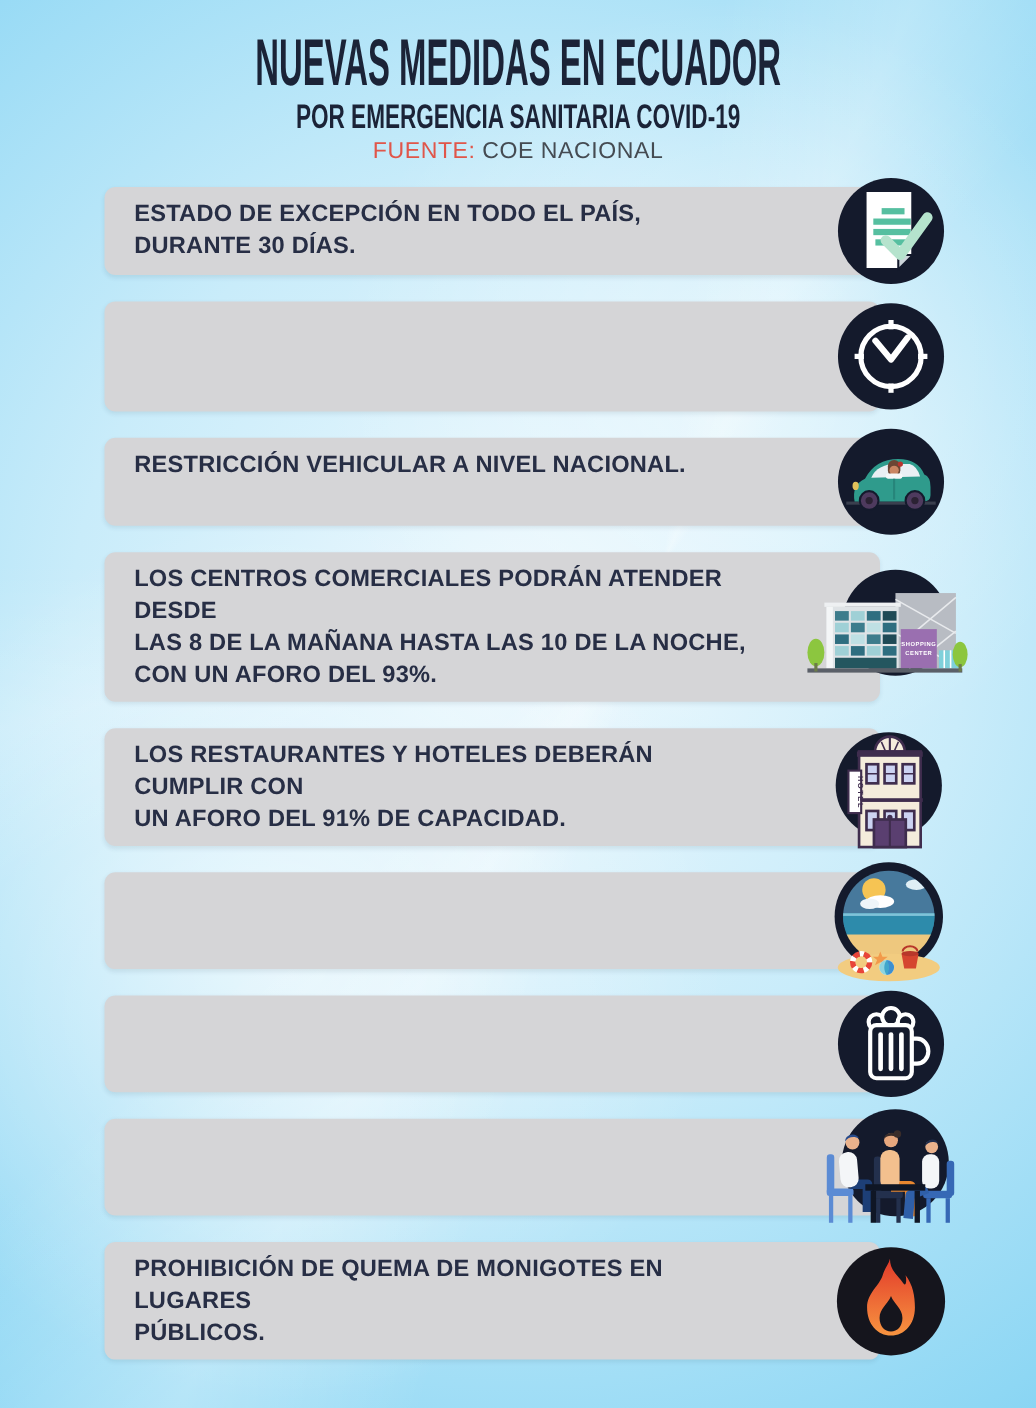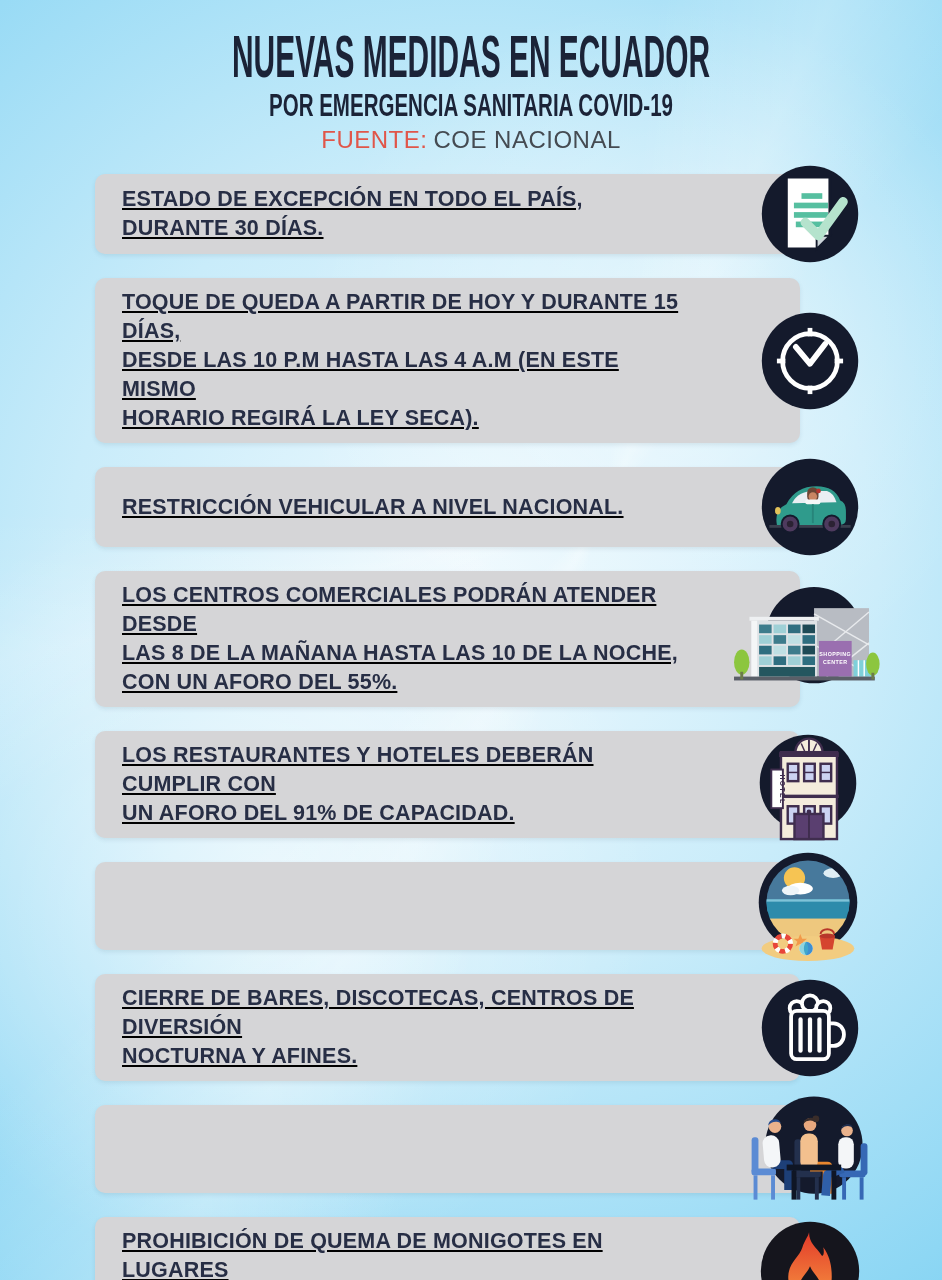--- a/index.html
+++ b/index.html
@@ -13,28 +13,27 @@
   }
   .rays{
     position:absolute;inset:0;pointer-events:none;
     background:
       conic-gradient(from 196deg at 64% 40%, rgba(255,255,255,0) 0deg, rgba(255,255,255,.30) 14deg, rgba(255,255,255,0) 30deg, rgba(255,255,255,0) 48deg, rgba(255,255,255,.22) 60deg, rgba(255,255,255,0) 74deg, rgba(255,255,255,0) 170deg, rgba(255,255,255,.25) 188deg, rgba(255,255,255,0) 205deg, rgba(255,255,255,0) 360deg);
   }
   .header{position:relative;text-align:center;padding-top:26px;}
   .title-svg,.subtitle-svg{display:block;margin:0 auto;}
   .title-text{font-family:"Liberation Sans",sans-serif;font-weight:bold;fill:#1b2337;}
   .subtitle-text{font-family:"Liberation Sans",sans-serif;font-weight:bold;fill:#1b2337;}
-  .source{margin-top:2px;font-size:24px;letter-spacing:.5px;color:#454b52;}
+  .source{margin-top:2px;font-size:21px;letter-spacing:.5px;color:#454b52;}
   .source .red{color:#e0564a;margin-right:6px;}
   .measures{margin:20px 142px 0 95px;display:flex;flex-direction:column;gap:24px;}
   .measure{
     position:relative;background:#d5d5d7;border-radius:10px;
-    display:flex;align-items:center;padding:10px 120px 10px 27px;
+    display:flex;align-items:flex-start;padding:10px 120px 10px 27px;
     box-shadow:0 2px 4px rgba(40,70,90,.10);
-    text-decoration:underline;
   }
   .h1{min-height:60px;}.h2{min-height:68px;}.h3{min-height:80px;}
   .mtext{
     margin:0;font-size:21.5px;line-height:1.35;font-weight:bold;
     color:#272e45;white-space:pre-line;letter-spacing:.2px;
   }
   .badge{position:absolute;top:50%;transform:translateY(-50%);line-height:0;}
   .b-std{right:-62px;}
   .b-mall{right:-82px;}
   .b-120{right:-66px;}
@@ -70,23 +69,20 @@
           <rect x="46" y="33" width="22" height="6" fill="#56bfa0"></rect>
           <rect x="38" y="43" width="36" height="6" fill="#56bfa0"></rect>
           <rect x="38" y="53" width="36" height="6" fill="#56bfa0"></rect>
           <rect x="40" y="63" width="30" height="6" fill="#56bfa0"></rect>
           <path d="M50 64 L64 78 L90 42" stroke="#b5e3cd" stroke-width="10" fill="none" stroke-linecap="round" stroke-linejoin="round"></path>
         </svg>
       </div>
     </div>
 
     <div class="measure h3">
-      <p class="mtext">TOQUE DE QUEDA A PARTIR DE HOY Y DURANTE 15 DÍAS,
-DESDE LAS 10 P.M HASTA LAS 4 A.M (EN ESTE MISMO
-HORARIO REGIRÁ LA LEY SECA).</p>
       <div class="badge b-std">
         <svg width="104" height="104" viewBox="0 0 110 110">
           <circle cx="55" cy="55" r="51" fill="#141a2c"></circle>
           <circle cx="55" cy="55" r="29" fill="none" stroke="#ffffff" stroke-width="5"></circle>
           <rect x="52.5" y="20" width="5" height="9" fill="#ffffff"></rect>
           <rect x="52.5" y="81" width="5" height="9" fill="#ffffff"></rect>
           <rect x="20" y="52.5" width="9" height="5" fill="#ffffff"></rect>
           <rect x="81" y="52.5" width="9" height="5" fill="#ffffff"></rect>
           <path d="M40 40 L55 58 L71 37" stroke="#ffffff" stroke-width="6" fill="none" stroke-linecap="round" stroke-linejoin="round"></path>
         </svg>
@@ -111,21 +107,21 @@
           <circle cx="34" cy="73" r="3.5" fill="#2b2233"></circle>
           <circle cx="78" cy="73" r="9" fill="#4e3a5e" stroke="#141a2c" stroke-width="2"></circle>
           <circle cx="78" cy="73" r="3.5" fill="#2b2233"></circle>
         </svg>
       </div>
     </div>
 
     <div class="measure h3">
       <p class="mtext">LOS CENTROS COMERCIALES PODRÁN ATENDER DESDE
 LAS 8 DE LA MAÑANA HASTA LAS 10 DE LA NOCHE,
-CON UN AFORO DEL 55%.</p>
+CON UN AFORO DEL 93%.</p>
       <div class="badge b-mall">
         <svg width="160" height="108" viewBox="0 0 165 112">
           <circle cx="95" cy="52" r="50" fill="#141a2c"></circle>
           <rect x="95" y="24" width="57" height="71" fill="#b8bcc3"></rect>
           <line x1="95" y1="30" x2="152" y2="62" stroke="#e8eaed" stroke-width="1.5"></line>
           <line x1="152" y1="28" x2="100" y2="72" stroke="#e8eaed" stroke-width="1.5"></line>
           <line x1="95" y1="62" x2="152" y2="92" stroke="#e8eaed" stroke-width="1.5"></line>
           <line x1="152" y1="60" x2="108" y2="95" stroke="#e8eaed" stroke-width="1.5"></line>
           <rect x="28" y="33" width="72" height="4" fill="#eef0f2"></rect>
           <rect x="30" y="37" width="68" height="58" fill="#dfe3e6"></rect>
@@ -222,22 +218,20 @@
           <path d="M58 96 a7 7 0 0 1 0 14 C55 106 55 100 58 96 Z" fill="#3e8fd0"></path>
           <path d="M58 96 a7 7 0 0 0 0 14 C61 106 61 100 58 96 Z" fill="#45b8c9" opacity="0.6"></path>
           <path d="M72 90 h16 l-2.5 14 h-11 Z" fill="#d5452f"></path>
           <ellipse cx="80" cy="90" rx="8" ry="2.5" fill="#b8372a"></ellipse>
           <path d="M73 88 a7 5 0 0 1 14 0" fill="none" stroke="#b8372a" stroke-width="2"></path>
         </svg>
       </div>
     </div>
 
     <div class="measure h2">
-      <p class="mtext">CIERRE DE BARES, DISCOTECAS, CENTROS DE DIVERSIÓN
-NOCTURNA Y AFINES.</p>
       <div class="badge b-std">
         <svg width="104" height="104" viewBox="0 0 110 110">
           <circle cx="55" cy="55" r="51" fill="#141a2c"></circle>
           <circle cx="41" cy="34" r="7.5" fill="#141a2c" stroke="#ffffff" stroke-width="4"></circle>
           <circle cx="55" cy="29" r="8.5" fill="#141a2c" stroke="#ffffff" stroke-width="4"></circle>
           <circle cx="69" cy="34" r="7.5" fill="#141a2c" stroke="#ffffff" stroke-width="4"></circle>
           <path d="M75 50 h5 a10 11 0 0 1 0 24 h-5" fill="none" stroke="#ffffff" stroke-width="4"></path>
           <rect x="35" y="37" width="40" height="51" rx="6" fill="#141a2c" stroke="#ffffff" stroke-width="4"></rect>
           <line x1="45" y1="46" x2="45" y2="79" stroke="#ffffff" stroke-width="4.5" stroke-linecap="round"></line>
           <line x1="55" y1="46" x2="55" y2="79" stroke="#ffffff" stroke-width="4.5" stroke-linecap="round"></line>

